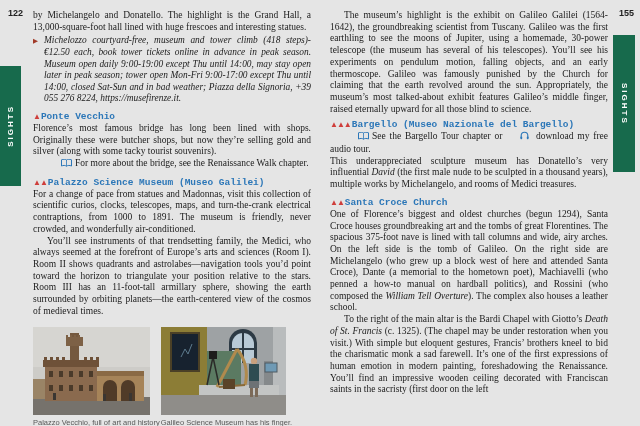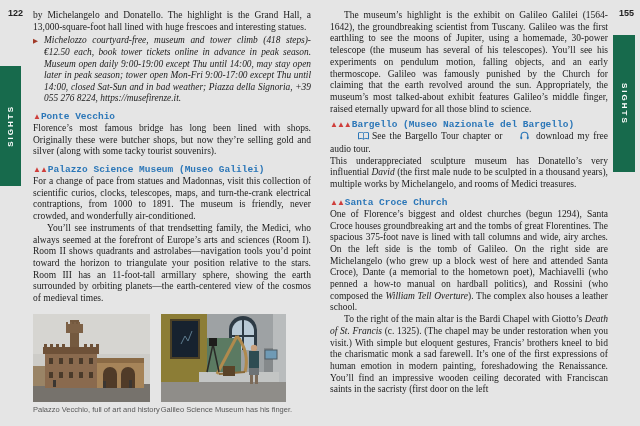--- a/index.html
+++ b/index.html
@@ -53,20 +53,24 @@
 
   <div class="page pageL">
 
     <p class="body">by Michelangelo and Donatello. The highlight is the Grand Hall, a 13,000-square-foot hall lined with huge frescoes and interesting statues.</p>
 
     <p class="info"><span class="marker">▶</span><span>Michelozzo courtyard-free, museum and tower climb (418 steps)-€12.50 each, book tower tickets online in advance in peak season. Museum open daily 9:00-19:00 except Thu until 14:00, may stay open later in peak season; tower open Mon-Fri 9:00-17:00 except Thu until 14:00, closed Sat-Sun and in bad weather; Piazza della Signoria, +39 055 276 8224, https://musefirenze.it.</span></p>
 
     <h3 class="sight"><span class="tri">▲</span><span class="sight-title">Ponte Vecchio</span></h3>
     <p class="body">Florence’s most famous bridge has long been lined with shops. Originally these were butcher shops, but now they’re selling gold and silver (along with some tacky tourist souvenirs).</p>
 
+    <p class="body indent xref"><span class="ico"><svg width="11" height="8" viewBox="0 0 11 8">
+            <path d="M0.5 0.8 C2.3 0 4.2 0 5.5 1 C6.8 0 8.7 0 10.5 0.8 L10.5 7 C8.7 6.2 6.8 6.2 5.5 7.2 C4.2 6.2 2.3 6.2 0.5 7 Z" fill="none" stroke="#2c77b8" stroke-width="1"></path>
+            <line x1="5.5" y1="1" x2="5.5" y2="7.2" stroke="#2c77b8" stroke-width="0.8"></line>
+          </svg></span><span>For more about the bridge, see the Renaissance Walk chapter.</span></p>
 
     <h3 class="sight"><span class="tri">▲▲</span><span class="sight-title">Palazzo Science Museum (Museo Galilei)</span></h3>
     <p class="body">For a change of pace from statues and Madonnas, visit this collection of scientific curios, clocks, telescopes, maps, and turn-the-crank electrical contraptions, from 1000 to 1891. The museum is friendly, never crowded, and wonderfully air-conditioned.</p>
     <p class="body indent">You’ll see instruments of that trendsetting family, the Medici, who always seemed at the forefront of Europe’s arts and sciences (Room I). Room II shows quadrants and astrolabes—navigation tools you’d point toward the horizon to triangulate your position relative to the stars. Room III has an 11-foot-tall armillary sphere, showing the earth surrounded by orbiting planets—the earth-centered view of the cosmos of medieval times.</p>
 
     <div class="photos">
       <figure>
         <svg width="117" height="88" viewBox="0 0 117 88">
           <rect width="117" height="88" fill="#cdccc8"></rect>
           <rect y="0" width="117" height="40" fill="#d6d5d1"></rect>

